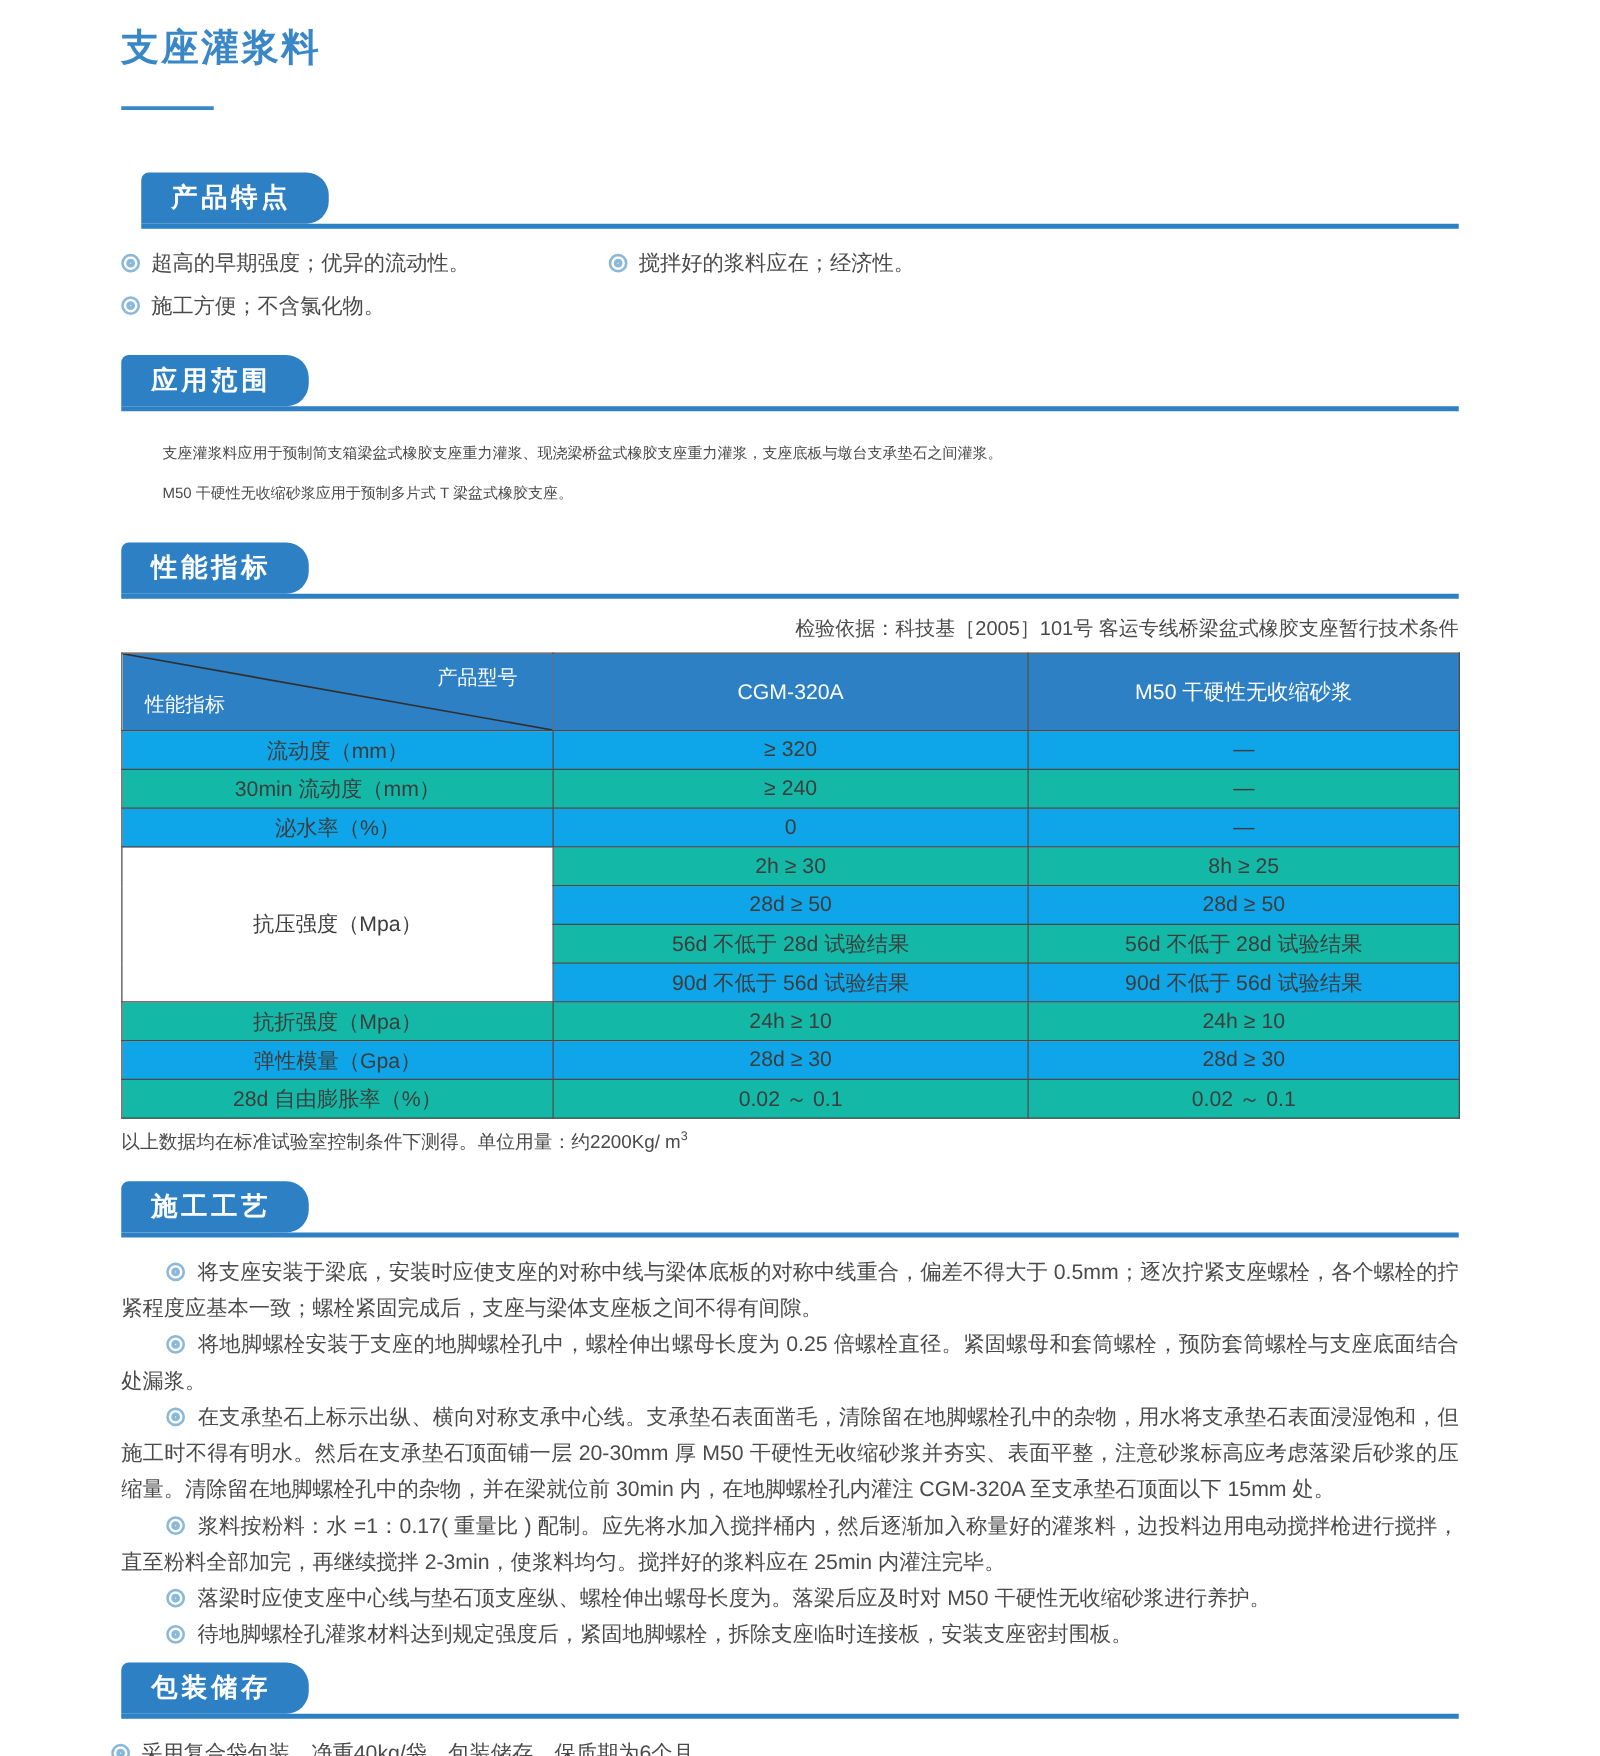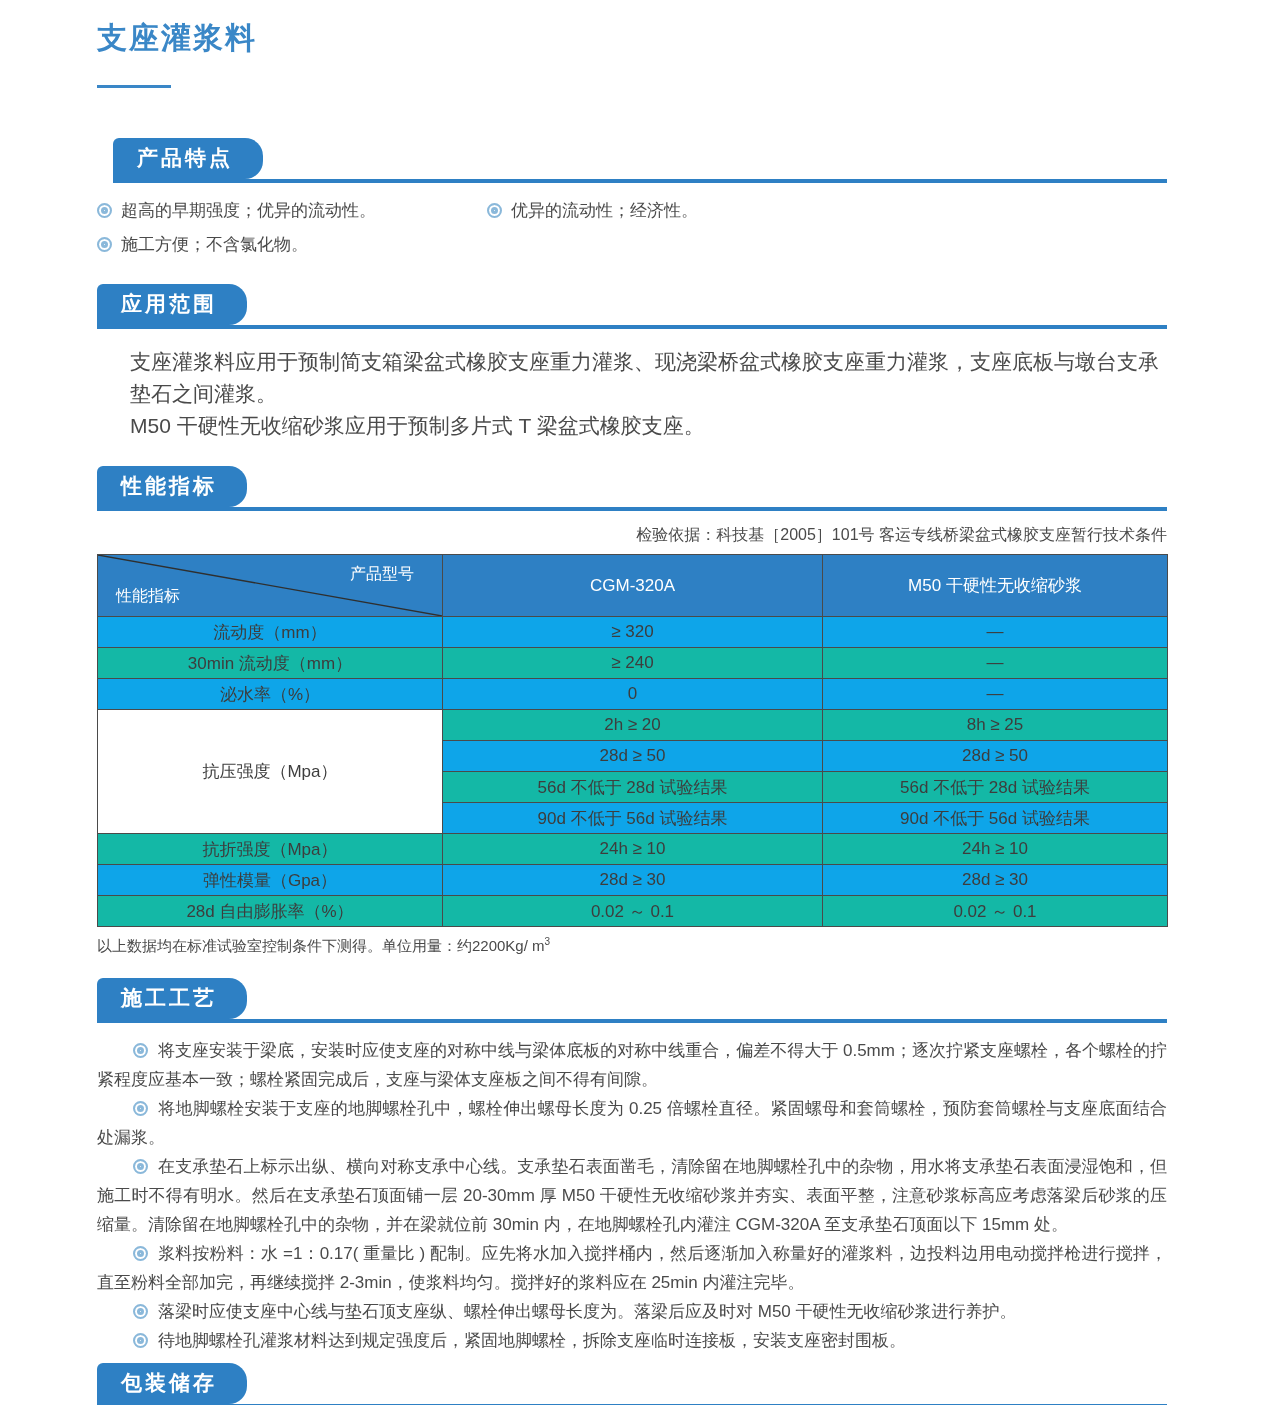--- a/index.html
+++ b/index.html
@@ -45,21 +45,21 @@
   .features-grid {
     margin-top: 16px;
     display: grid;
     grid-template-columns: 390px auto;
     row-gap: 11px;
     font-size: 17px;
   }
   .feature-item { white-space: nowrap; }
 
   
-  .app-text { margin-top: 17px; padding-left: 33px; font-size: 21px; line-height: 32px; }
+  .app-text { margin-top: 17px; padding-left: 33px; font-size: 12px; line-height: 32px; }
 
   
   .basis-line { margin-top: 14px; text-align: right; font-size: 16px; color: #4a4a4a; }
 
   table.perf {
     margin-top: 8px;
     width: 1070px;
     border-collapse: collapse;
     table-layout: fixed;
     font-size: 17px;
@@ -98,21 +98,21 @@
 
   <div class="doc-title">支座灌浆料</div>
   <div class="title-rule"></div>
 
   <div class="section-head" style="margin-top:50px;padding-left:16px;">
     <div class="section-tab">产品特点</div>
     <div class="section-rule"></div>
   </div>
   <div class="features-grid">
     <div class="feature-item"><span class="bullet"></span><span>超高的早期强度；优异的流动性。</span></div>
-    <div class="feature-item"><span class="bullet"></span><span>优异的流动性；经济性。</span></div>
+    <div class="feature-item"><span class="bullet"></span><span>搅拌好的浆料应在；经济性。</span></div>
     <div class="feature-item"><span class="bullet"></span><span>施工方便；不含氯化物。</span></div>
   </div>
 
   <div class="section-head">
     <div class="section-tab">应用范围</div>
     <div class="section-rule"></div>
   </div>
   <div class="app-text">
     <div>支座灌浆料应用于预制简支箱梁盆式橡胶支座重力灌浆、现浇梁桥盆式橡胶支座重力灌浆，支座底板与墩台支承垫石之间灌浆。</div>
     <div>M50 干硬性无收缩砂浆应用于预制多片式 T 梁盆式橡胶支座。</div>
@@ -154,21 +154,21 @@
         <td>≥ 240</td>
         <td>—</td>
       </tr>
       <tr class="gray">
         <td>泌水率（%）</td>
         <td>0</td>
         <td>—</td>
       </tr>
       <tr>
         <td rowspan="4" class="merged">抗压强度（Mpa）</td>
-        <td>2h ≥ 20</td>
+        <td>2h ≥ 30</td>
         <td>8h ≥ 25</td>
       </tr>
       <tr class="gray">
         <td>28d ≥ 50</td>
         <td>28d ≥ 50</td>
       </tr>
       <tr>
         <td>56d 不低于 28d 试验结果</td>
         <td>56d 不低于 28d 试验结果</td>
       </tr>

